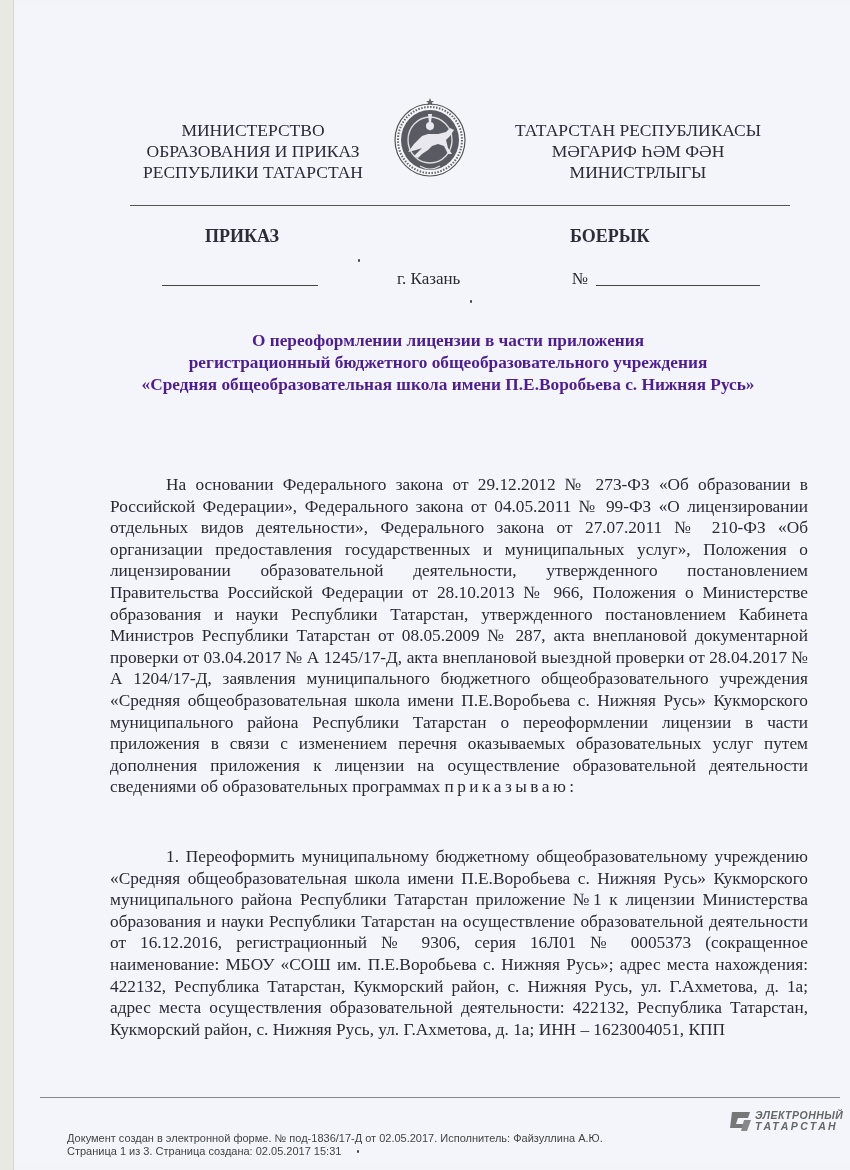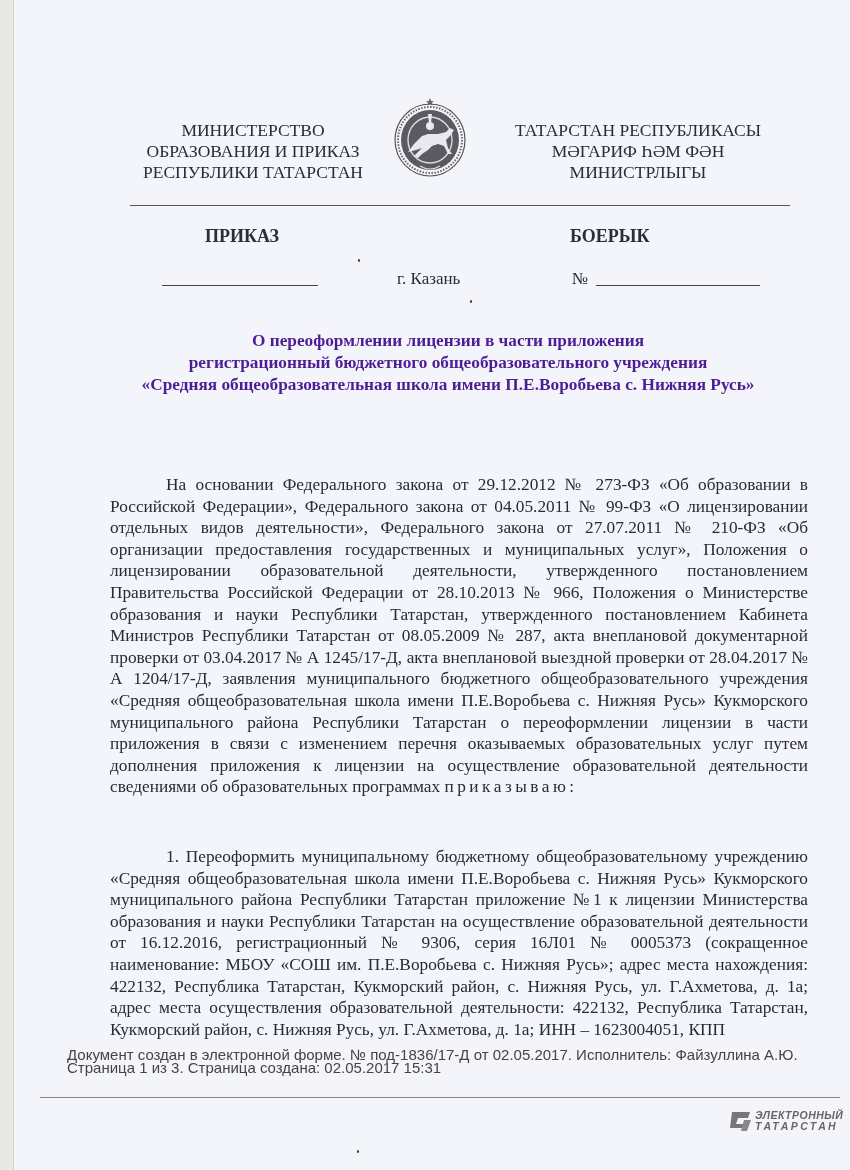--- a/index.html
+++ b/index.html
@@ -29,22 +29,22 @@
   .title { position:absolute; left:98px; top:330px; width:700px; text-align:center;
            font-weight:bold; font-size:17.3px; line-height:22px; color:#4c1d95; }
 
   .body { position:absolute; left:110px; width:698px; font-size:17.3px; line-height:21.6px;
           text-align:justify; color:#2a2a33; }
   .para1 { top:458px; text-indent:56px;margin-top:16px; }
   .para2 { top:846px; text-indent:56px; }
   .spaced { letter-spacing:3.5px; }
 
   .footer-rule { position:absolute; left:40px; top:1097px; width:800px; border-top:1.4px solid #888; }
-  .footer-text { position:absolute; left:67px; top:1048px; font-family:"Liberation Sans", sans-serif;
-                 font-size:15px; line-height:13px; color:#444; }
+  .footer-text { position:absolute; left:67px; top:1132px; font-family:"Liberation Sans", sans-serif;
+                 font-size:11px; line-height:13px; color:#444; }
   .logo { position:absolute; left:728px; top:1110px; display:flex; align-items:center; gap:3px; }
   .logo-mark { width:24px; height:22px; }
   .logo-text { font-family:"Liberation Sans", sans-serif; font-style:italic; font-weight:bold;
                font-size:10.5px; line-height:11px; color:#666; letter-spacing:0.5px; }
   .logo-text .l2 { letter-spacing:2.4px; }
 
   .speck { position:absolute; width:2px; height:3px; background:#444; border-radius:1px; }
 </style>
 </head>
 <body>

